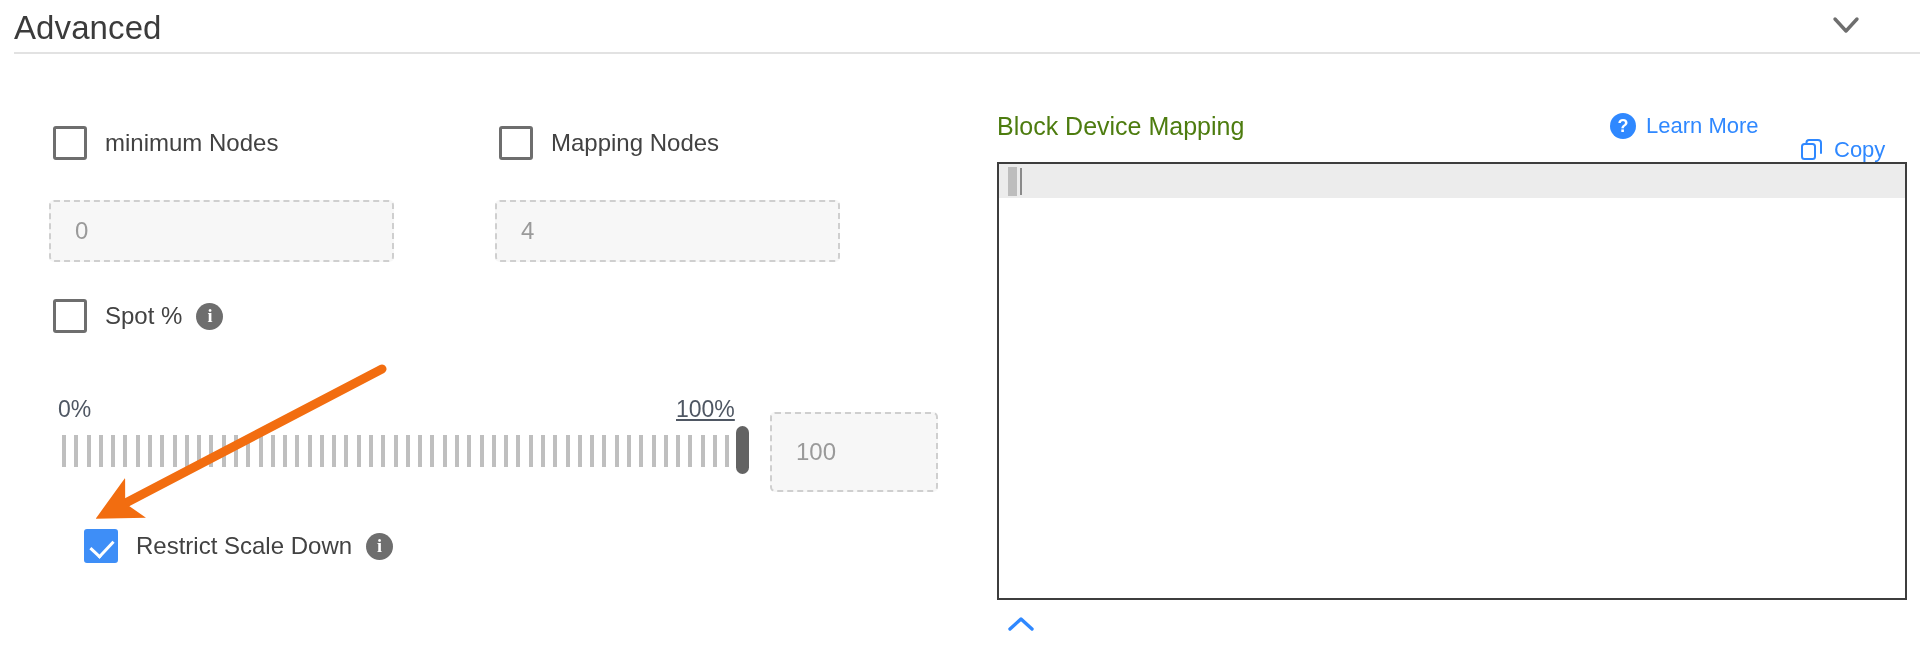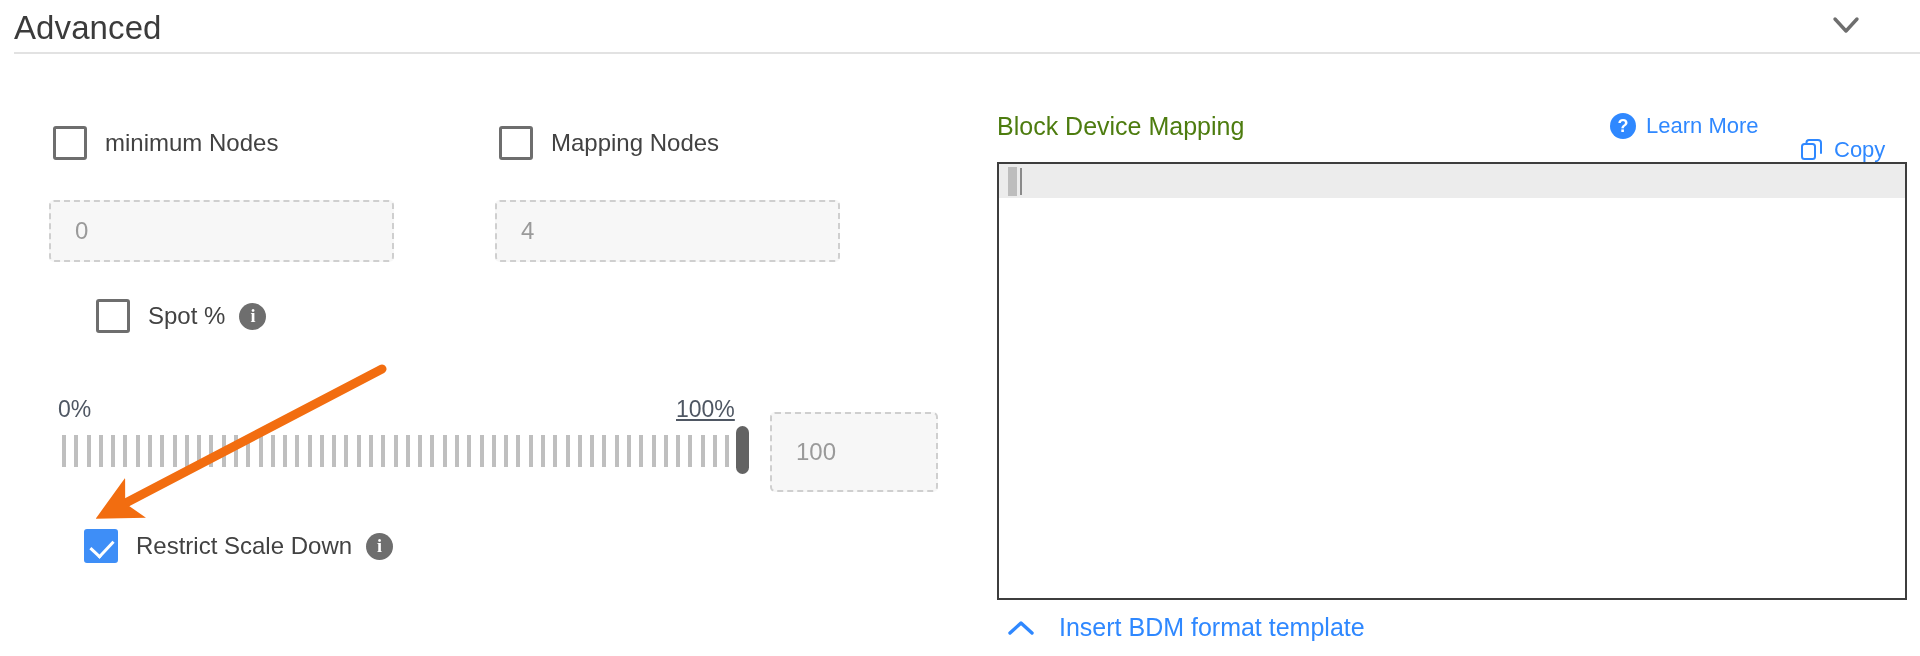--- a/index.html
+++ b/index.html
@@ -241,21 +241,21 @@
     <div class="cb-label">minimum Nodes</div>
   </div>
   <div class="dashed-input" style="left:49px; top:200px; width:345px; height:62px;">0</div>
 
   <div class="cb-row" style="left:499px; top:126px;">
     <div class="cbox"></div>
     <div class="cb-label">Mapping Nodes</div>
   </div>
   <div class="dashed-input" style="left:495px; top:200px; width:345px; height:62px;">4</div>
 
-  <div class="cb-row" style="left:53px; top:299px;margin-left:43px;">
+  <div class="cb-row" style="left:53px; top:299px;">
     <div class="cbox"></div>
     <div class="cb-label">Spot %</div>
     <div class="info-icon">i</div>
   </div>
 
   <div class="slider-wrap" style="left:0; top:0;">
     <div class="slider-minlabel" style="left:58px; top:396px;">0%</div>
     <div class="slider-maxlabel" style="left:676px; top:396px;text-decoration:underline;">100%</div>
     <div class="slider-track" id="slider-track" style="left:62px; top:434px; width:680px; height:34px;">
         <div class="tick"></div>
@@ -343,21 +343,20 @@
   <div class="code-box">
     <div class="code-active-line"></div>
     <div class="code-gutter-mark"></div>
     <div class="code-caret"></div>
   </div>
 
   <div class="insert-link">
     <svg width="32" height="22" viewBox="0 0 32 22">
       <path d="M5 16 L16 6 L27 16" stroke="#2f88ff" stroke-width="3.4" fill="none" stroke-linecap="round" stroke-linejoin="round"></path>
     </svg>
-    <div class="link-text">Insert BDM format template</div>
   </div>
 
   <svg class="annot-arrow" viewBox="0 0 340 185">
     <defs>
       <marker id="ahead" markerWidth="5" markerHeight="5" refX="2.2" refY="2.5" orient="auto">
         <path d="M0,0 L5,2.5 L0,5 L1.3,2.5 z" fill="#f26d10"></path>
       </marker>
     </defs>
     <line x1="312" y1="14" x2="48" y2="152" stroke="#f26d10" stroke-width="9" marker-end="url(#ahead)" stroke-linecap="round"></line>
   </svg>

